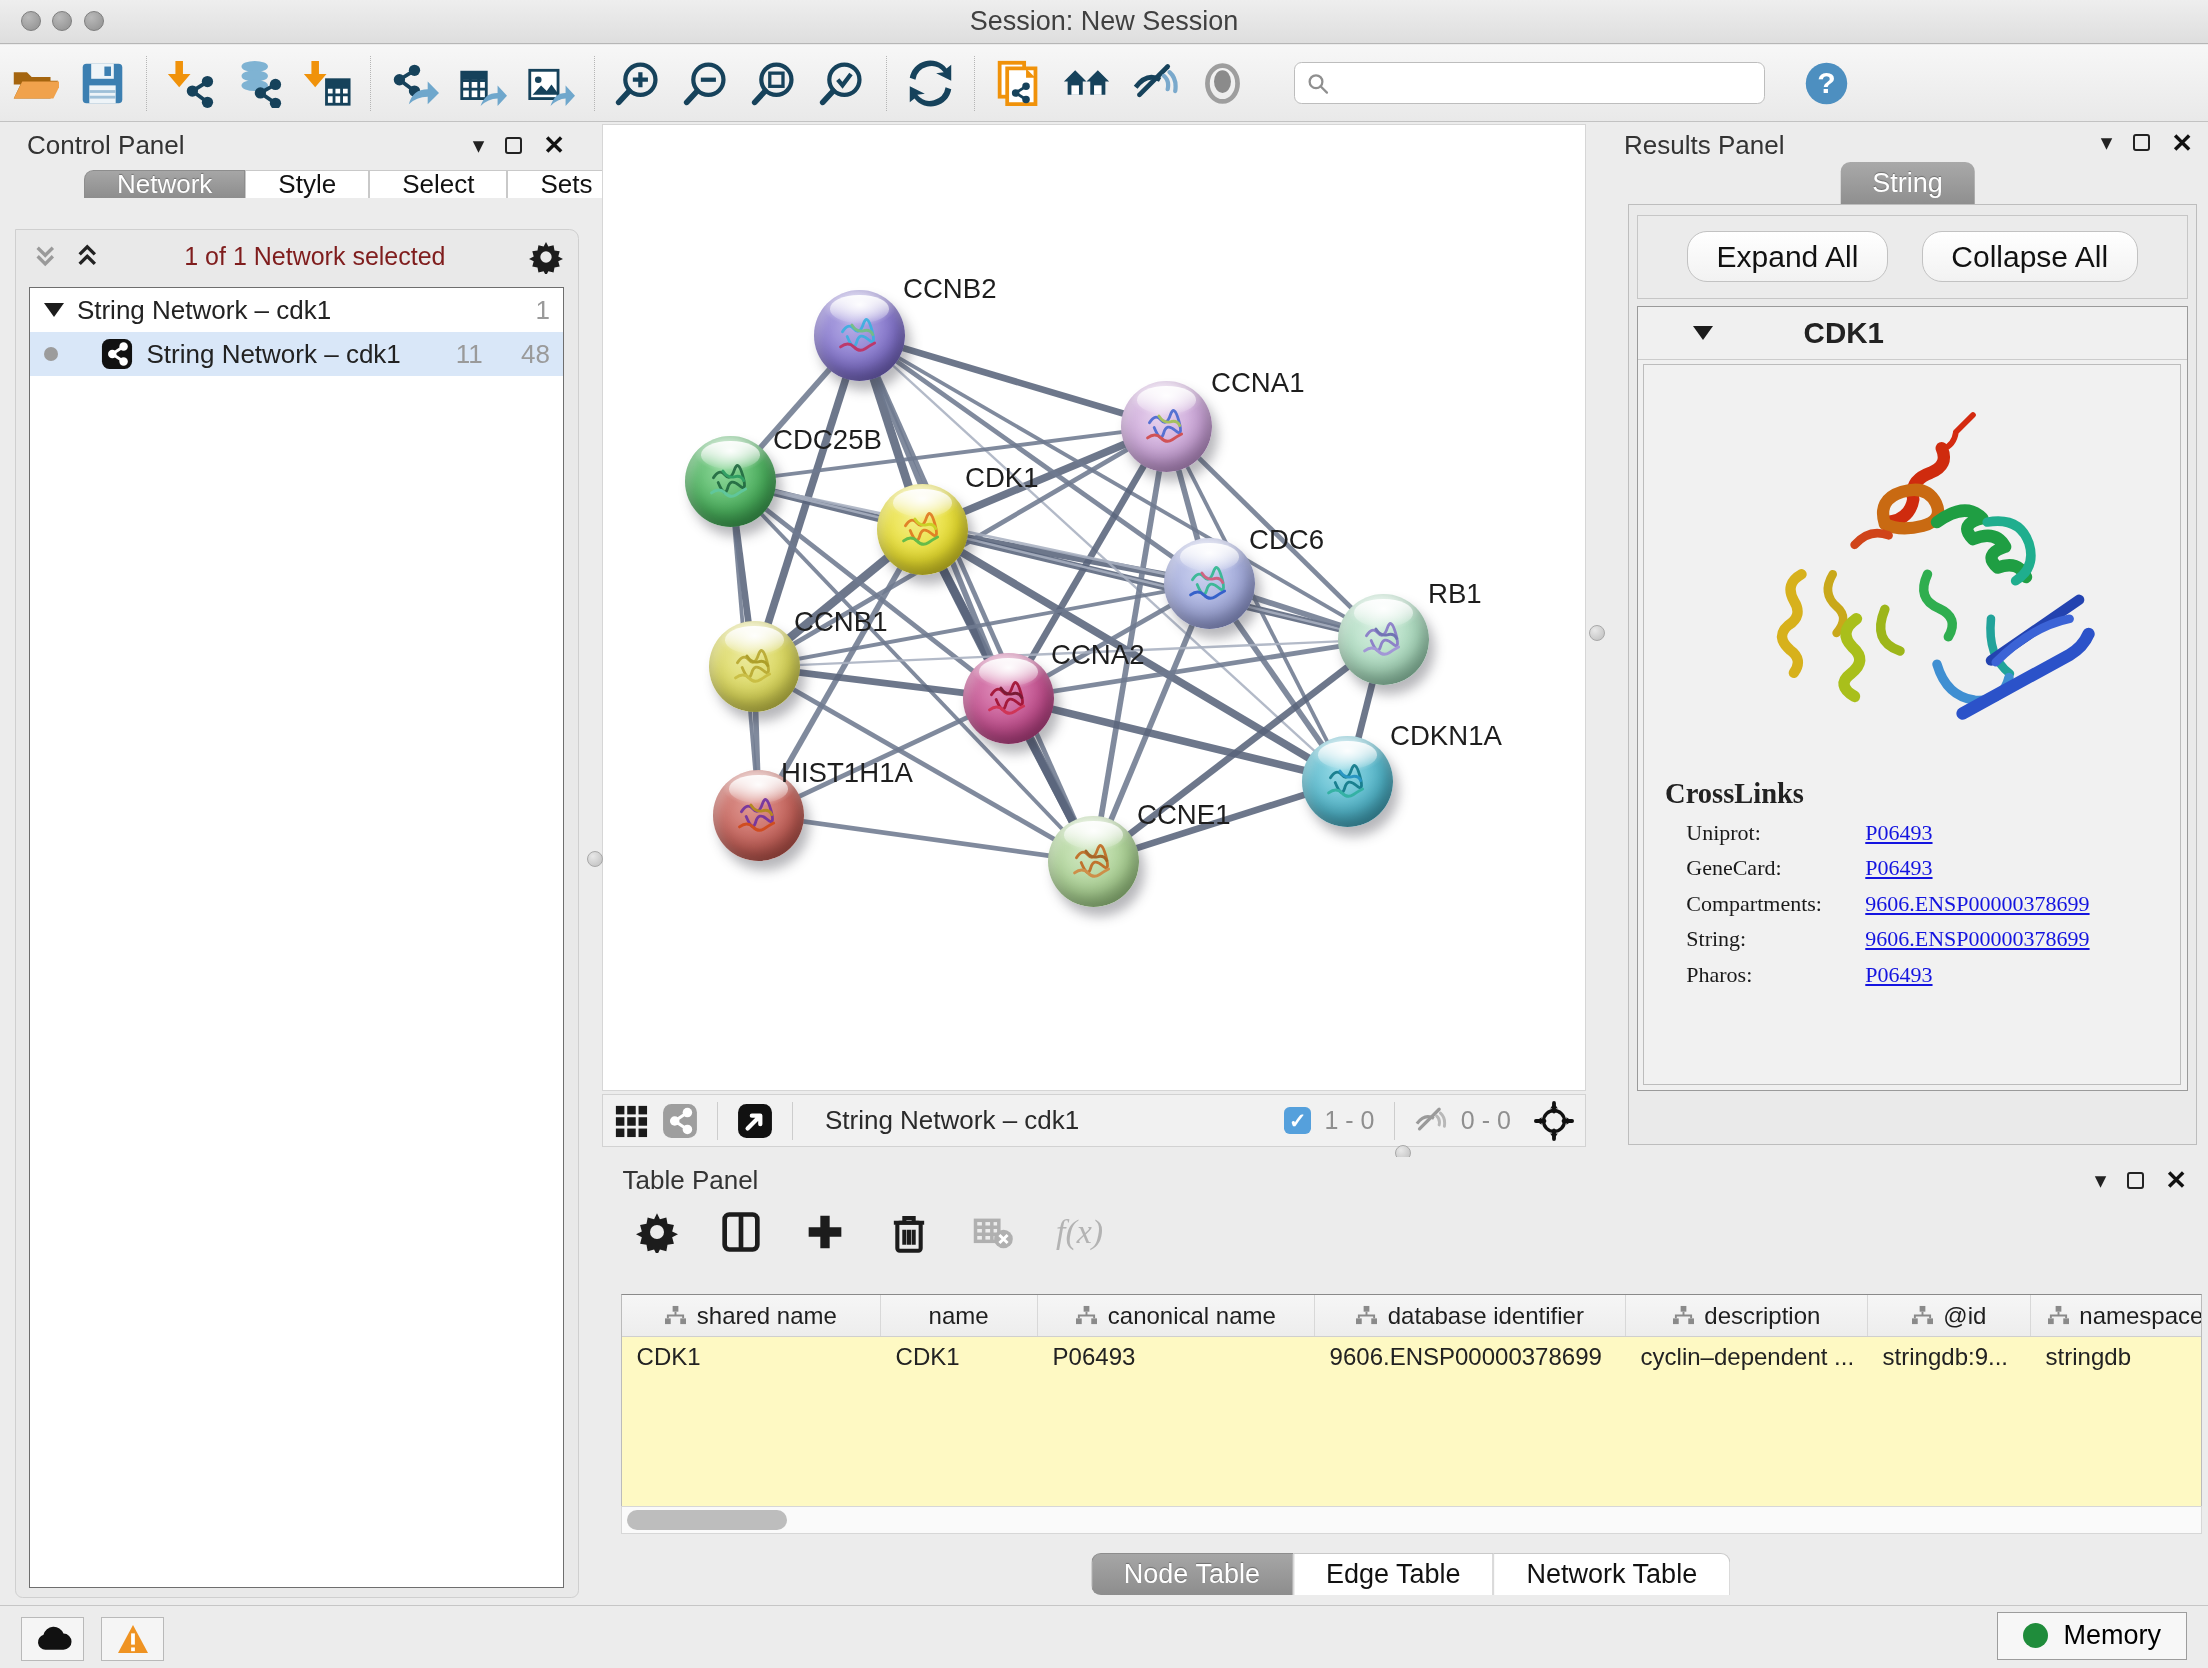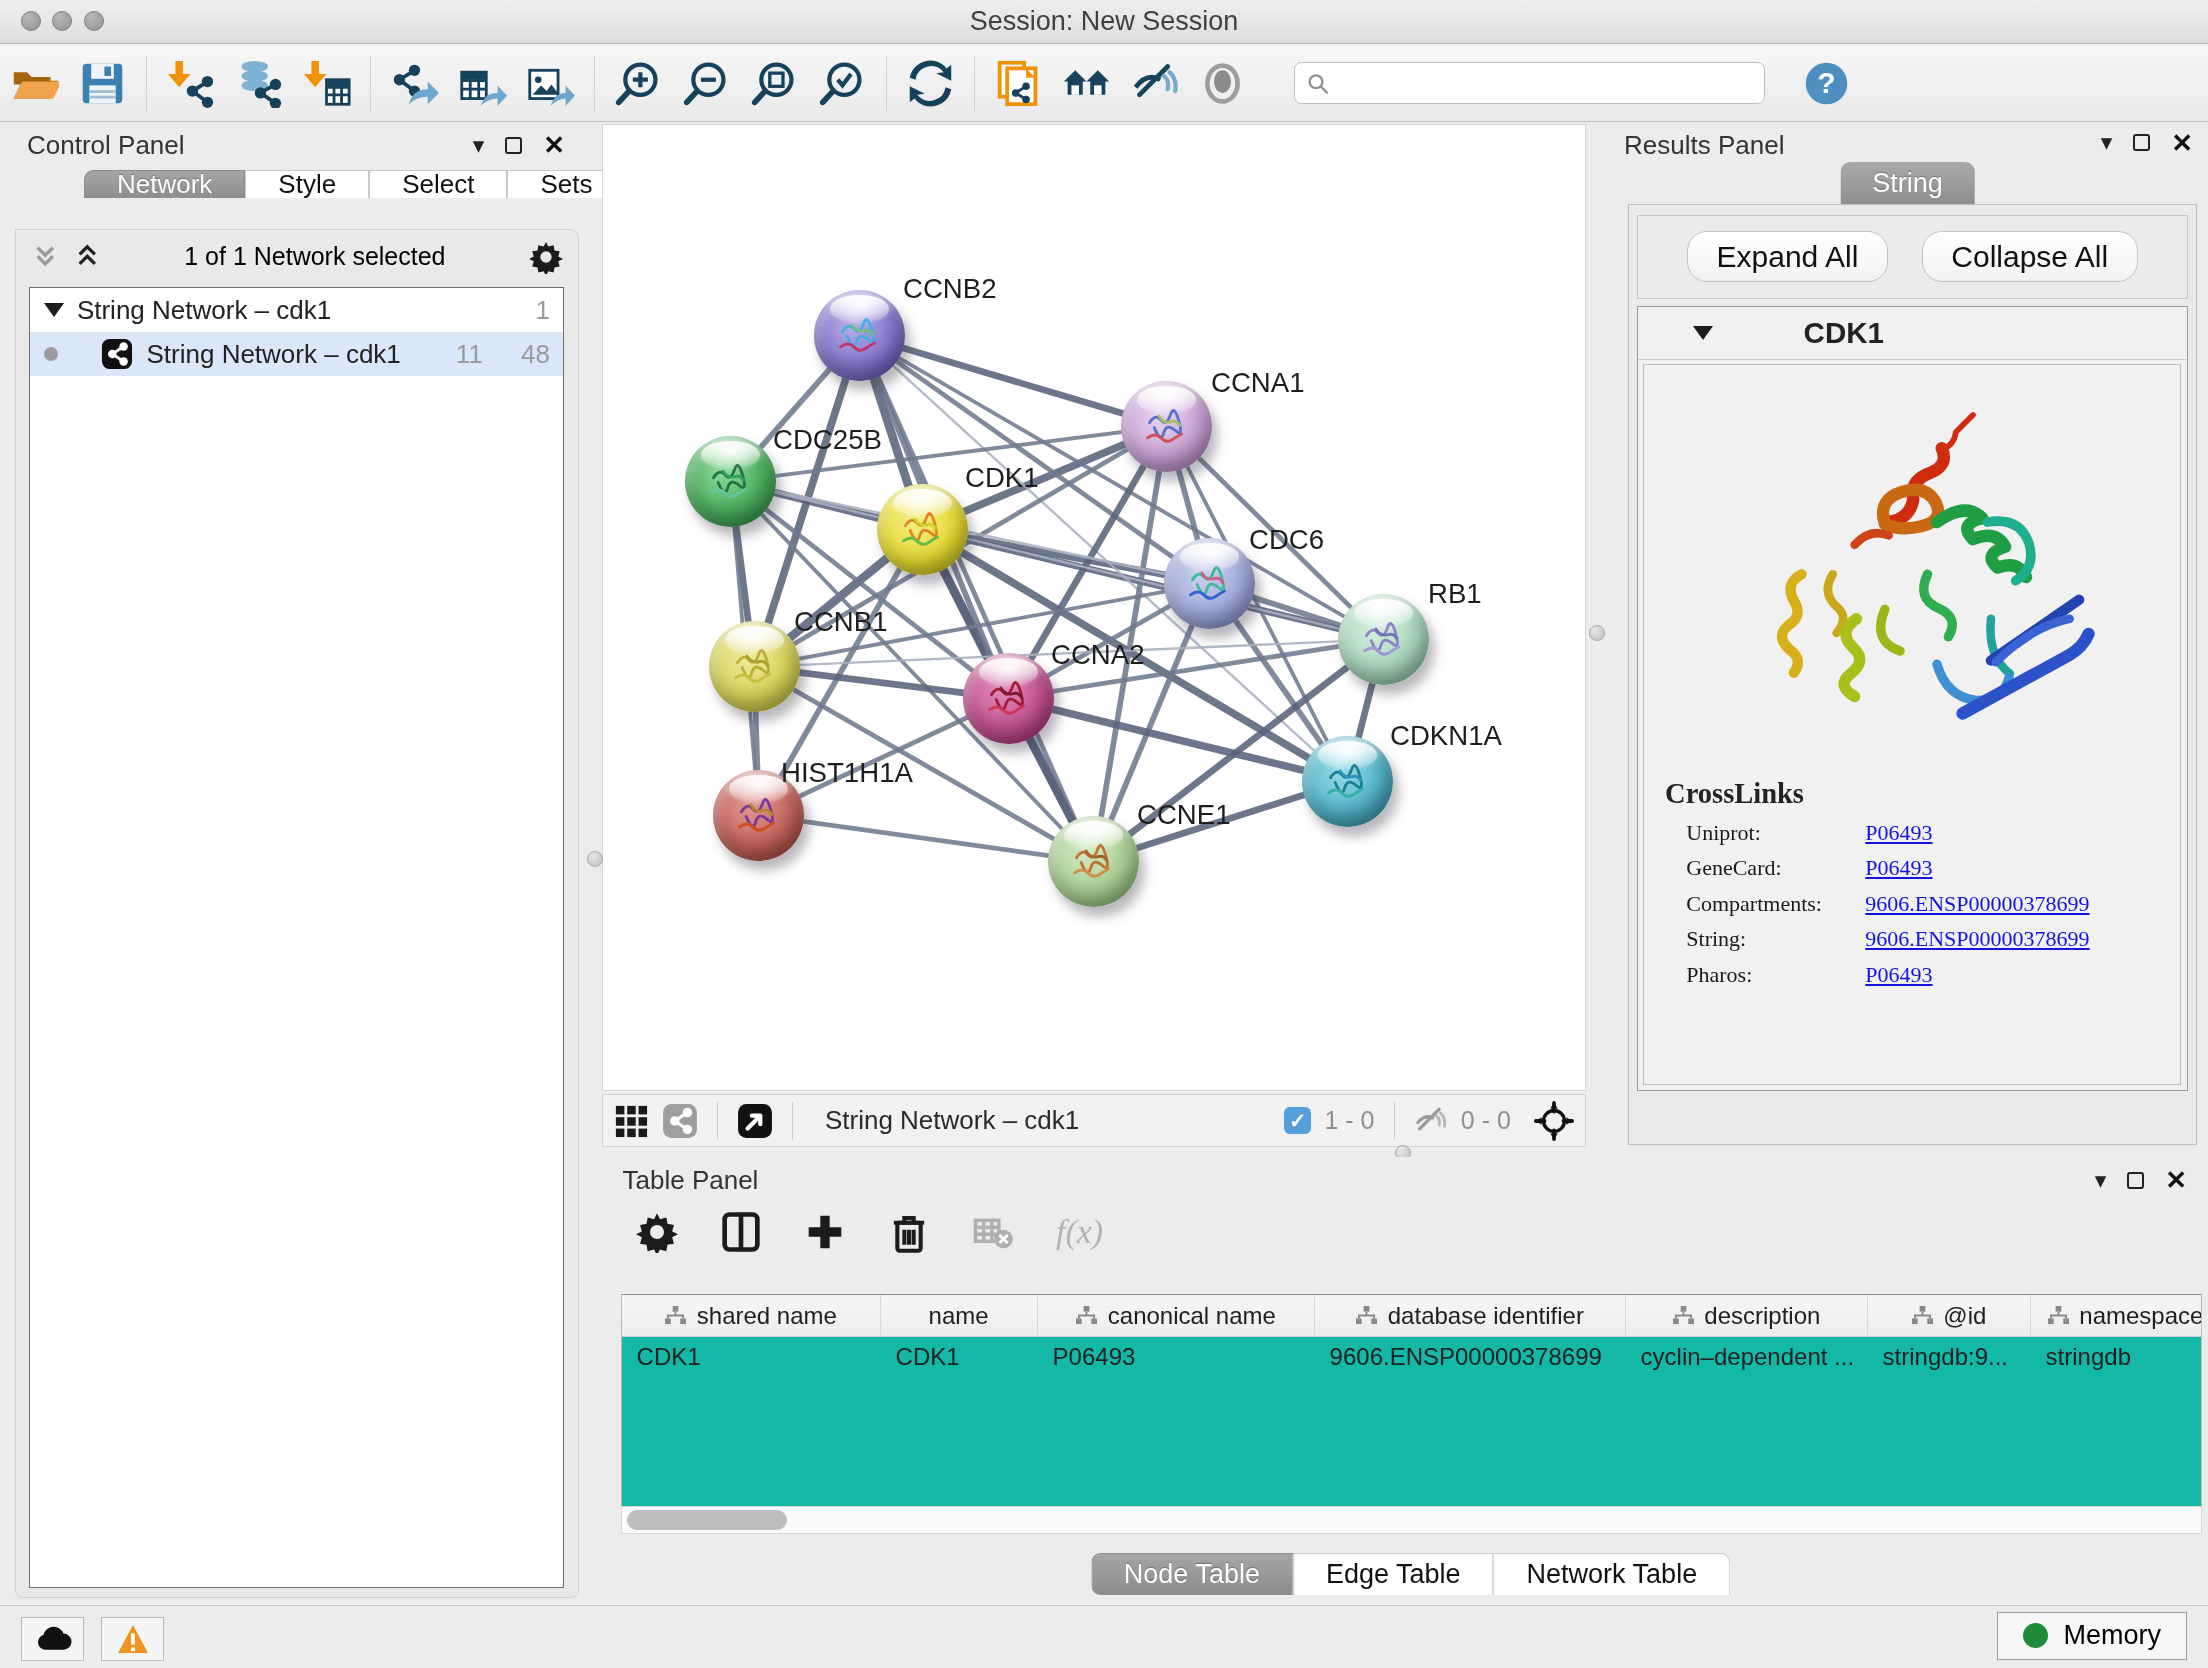--- a/index.html
+++ b/index.html
@@ -44,21 +44,21 @@
   .tab.active { background:linear-gradient(#a6a6a6,#8d8d8d); color:#fff; border-color:#8d8d8d;
     border-radius:9.5px 0 0 0; text-shadow:0 -1px 1px rgba(0,0,0,.3); }
 
   
   #control-panel { position:absolute; left:0; top:122px; width:588px; height:1484px; background:#ececec; }
   #control-panel .head { display:flex; justify-content:space-between; align-items:center; padding:7.6px 23px 5.7px 27px; }
   #cp-tabs { margin-left:84px; margin-top:3.8px; }
   #cp-body { position:absolute; left:15px; right:9.5px; top:107px; bottom:7.6px;
     background:#e9e9e9; border:1px solid #cfcfcf; border-radius:0 9.5px 7.6px 7.6px; }
   .cp-selrow { height:53px; display:flex; align-items:center; padding:0 15px; gap:13.3px; }
-  .cp-selrow .sel-text { flex:1; text-align:center; font-size:25px; color:#000000; }
+  .cp-selrow .sel-text { flex:1; text-align:center; font-size:25px; color:#7f1d1d; }
   .cp-list { position:absolute; left:13.3px; right:13.3px; top:57px; bottom:9.5px;
     background:#fff; border:1.9px solid #6e6e6e; overflow:hidden; }
   .net-row { display:flex; align-items:center; height:44px; font-size:26px; padding:0 13.3px; gap:13.3px; }
   .net-row .count { color:#9a9a9a; }
   .net-row.child { background:#d9e7f8; }
   .tri-down { width:0; height:0; border-left:10.5px solid transparent; border-right:10.5px solid transparent;
     border-top:14.3px solid #1c1c1c; }
   .dot-gray { width:14.3px; height:14.3px; border-radius:50%; background:#9c9c9c; }
   .spacer { flex:1; }
 
@@ -112,21 +112,21 @@
   .cl-row { display:flex; font-family:"Liberation Serif", serif; font-size:22px; margin:9.5px 0 0 25px; }
   .cl-label { width:179px; color:#1a1a1a; }
   .cl-value a { color:#1414e0; }
 
   
   #table-panel { position:absolute; left:613px; top:1157px; width:1595px; height:449px; background:#ececec; }
   #table-panel .head { display:flex; justify-content:space-between; align-items:center; padding:7.6px 21px 1.9px 9.5px; }
   .tp-toolbar { display:flex; align-items:center; gap:42px; padding:13.3px 0 9.5px 23px; }
   .tp-toolbar .iconbtn svg { width:42px; height:42px; }
   .fx { font-family:"Liberation Serif", serif; font-style:italic; font-size:34px; color:#b3b3b3; }
-  .grid-table { position:absolute; left:7.6px; right:5.7px; top:137px; bottom:72px; background:#14b8a6;
+  .grid-table { position:absolute; left:7.6px; right:5.7px; top:137px; bottom:72px; background:#fef9c3;
     border-top:1.9px solid #8a8a8a; border-bottom:1.9px solid #8a8a8a; border-left:1px solid #bbb; border-right:1px solid #bbb; overflow:hidden; }
   .gt-header { display:flex; height:42px; background:linear-gradient(#f6f6f6,#ededed); border-bottom:1px solid #cfcfcf; }
   .gt-hcell { display:flex; align-items:center; justify-content:center; gap:9.5px; font-size:24px; color:#1e1e1e;
     border-right:1px solid #d8d8d8; overflow:hidden; white-space:nowrap; flex:0 0 auto; cursor:pointer; }
   .gt-row { display:flex; height:40px; }
   .gt-cell { font-size:24px; padding:5.7px 3.8px 0 15px; overflow:hidden; white-space:nowrap; flex:0 0 auto; }
   .hscroll { position:absolute; left:7.6px; right:5.7px; bottom:72px; height:28.5px; background:#fafafa; border:1px solid #d7d7d7; }
   .hscroll .thumb { position:absolute; left:5.7px; top:3.8px; width:160px; height:20px; background:#bdbdbd; border-radius:10.5px; }
   .tp-tabs { position:absolute; left:50%; transform:translateX(-50%); bottom:11.4px; display:flex; }
   .tp-tabs .tab { height:42px; font-size:27px;margin-top:29px; }

